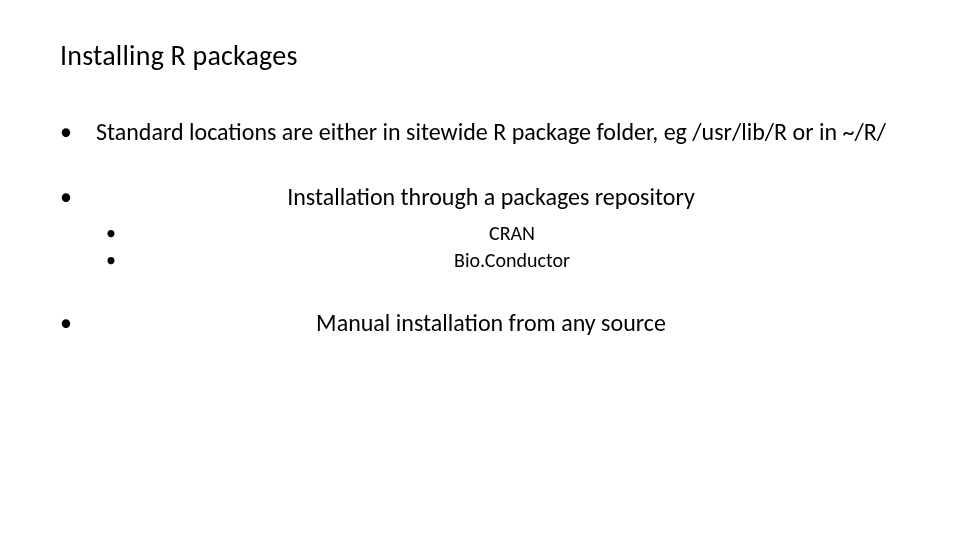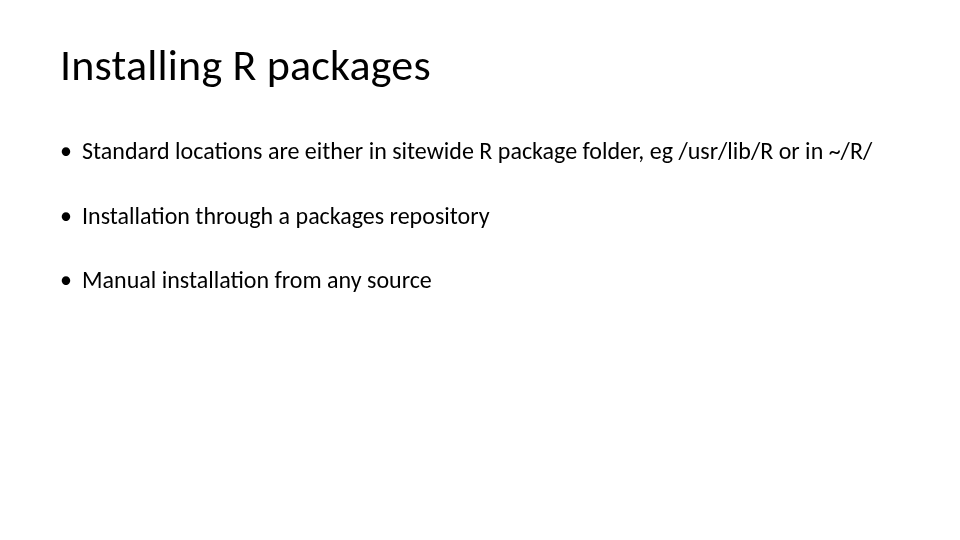--- a/index.html
+++ b/index.html
@@ -6,35 +6,36 @@
     body {
       width: 960px;
       height: 540px;
       background: #ffffff;
       font-family: "Segoe UI Light", "Segoe UI", "Calibri Light", Calibri, Arial, sans-serif;
       color: #000000;
       padding: 38px 60px 0 60px;
       font-weight: 300;
     }
     .title {
-      font-size: 44px;
+      font-size: 28px;
       font-weight: 300;
       letter-spacing: 0.2px;
       margin-bottom: 44px;
     }
     .l1 {
       list-style: none;
       font-size: 24px;
       font-weight: 300;
       line-height: 1.28;
     }
     .l1-item {
       position: relative;
       padding-left: 22px;
       margin-bottom: 34px;
+      text-align: center;
     }
     .l1-item::before {
       content: "•";
       position: absolute;
       left: 0;
       top: 0;
       font-size: 24px;
     }
     .l2 {
       list-style: none;
@@ -60,17 +61,25 @@
 <body>
 
 <h1 class="title">Installing R packages</h1>
 
 <ul class="l1">
   <li class="l1-item">
     <span>Standard locations are either in sitewide R package folder, eg /usr/lib/R or in ~/R/</span>
   </li>
   <li class="l1-item">
     <span>Installation through a packages repository</span>
+    <ul class="l2">
+      <li class="l2-item">
+        <span>CRAN</span>
+      </li>
+      <li class="l2-item">
+        <span>Bio.Conductor</span>
+      </li>
+    </ul>
   </li>
   <li class="l1-item">
     <span>Manual installation from any source</span>
   </li>
 </ul>
 
 </body></html>

